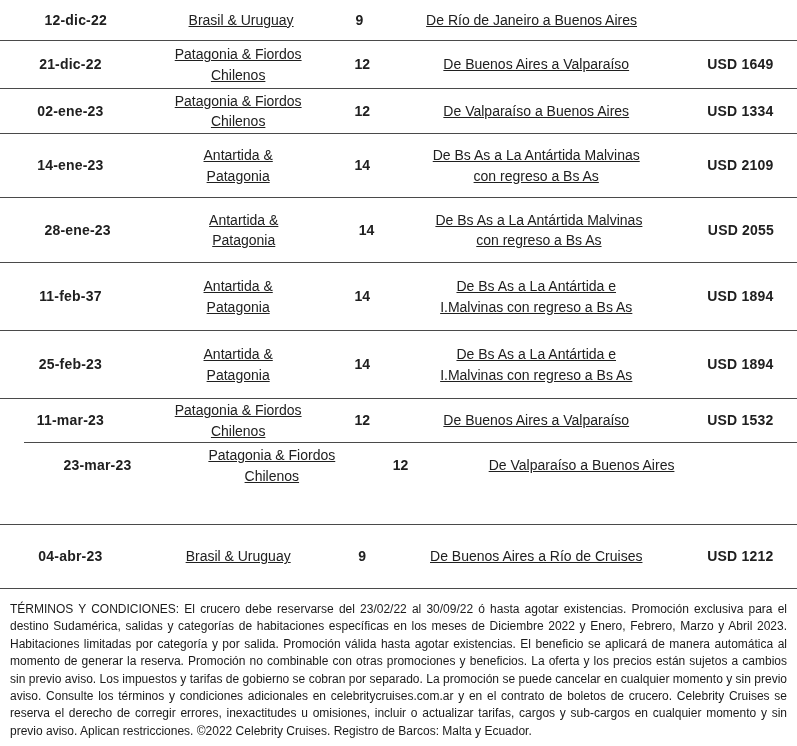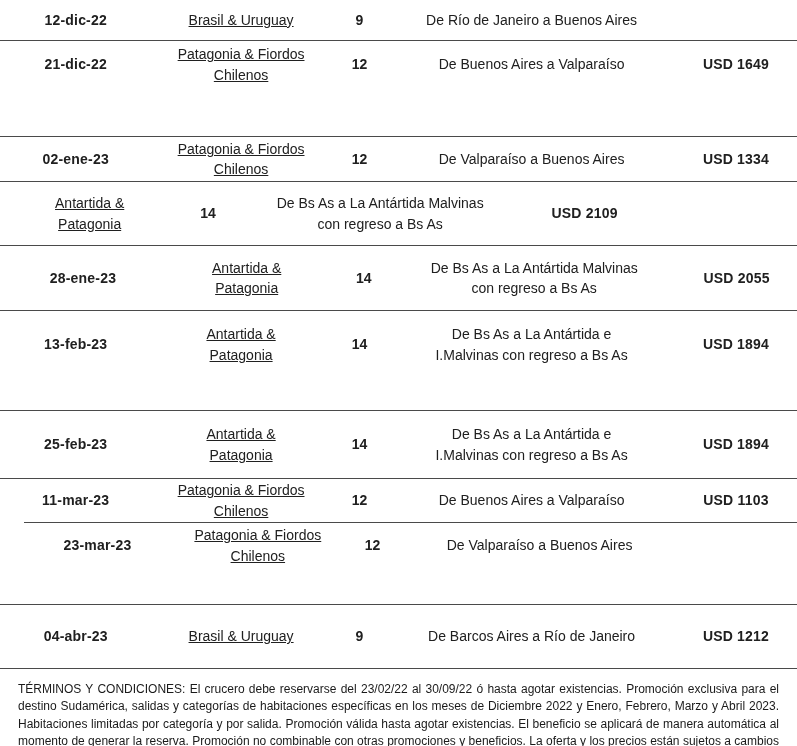--- a/index.html
+++ b/index.html
@@ -17,49 +17,49 @@
   
   .table {
     width: 797px;
     border-bottom: 1.5px solid #4a4a4a;
   }
   .row {
     display: flex;
     align-items: center;
     box-sizing: border-box;
   }
-  .row + .row { border-top: 1.5px solid #4a4a4a; }
+  .row + .row { border-top: 1.5px solid #4a4a4a; gap: 14px; }
   .row:nth-child(1)  { height: 40px; }
   .row:nth-child(2)  { height: 48px; }
-  .row:nth-child(3)  { height: 45px; margin-top: 48px; }
+  .row:nth-child(3)  { height: 45px; }
   .row:nth-child(4)  { height: 64px; }
   .row:nth-child(5)  { height: 65px; padding-left: 8px; }
   .row:nth-child(6)  { height: 68px; }
-  .row:nth-child(7)  { height: 68px; margin-top: 32px; }
+  .row:nth-child(7)  { height: 68px; }
   .row:nth-child(8)  { height: 44px; }
   .row:nth-child(9)  { height: 46px; margin-left: 24px; }
   .row:nth-child(10) { height: 64px; margin-top: 36px; }
   .cell {
     display: flex;
     align-items: center;
     justify-content: center;
     text-align: center;
     white-space: pre-line;
     box-sizing: border-box;
     font-size: 14px;
     line-height: 1.45;
   }
   .c-date  { width: 19%;   font-weight: bold; letter-spacing: .2px; }
   .c-region{ width: 22.5%; text-decoration: underline; }
   .c-days  { width: 7.2%;  font-weight: bold; }
-  .c-route { width: 36%; }
+  .c-route { width: 36%; text-decoration: underline; }
   .c-price { width: 15.3%; font-weight: bold; letter-spacing: .2px; }
   
   .terms {
-    padding: 0 18px;
+    padding: 0 10px;
     font-size: 12px;
     line-height: 17.4px;
     text-align: justify;
     color: #1a1a1a;
   }
 </style>
 </head>
 <body>
 
 <div class="table">
@@ -82,40 +82,41 @@
   <div class="row">
     <div class="cell c-date">02-ene-23</div>
     <div class="cell c-region">Patagonia &amp; Fiordos
 Chilenos</div>
     <div class="cell c-days">12</div>
     <div class="cell c-route">De Valparaíso a Buenos Aires</div>
     <div class="cell c-price">USD 1334</div>
   </div>
 
   <div class="row">
+    <div class="cell c-date">14-ene-23</div>
     <div class="cell c-region">Antartida &amp;
 Patagonia</div>
     <div class="cell c-days">14</div>
     <div class="cell c-route">De Bs As a La Antártida Malvinas
 con regreso a Bs As</div>
     <div class="cell c-price">USD 2109</div>
   </div>
 
   <div class="row">
     <div class="cell c-date">28-ene-23</div>
     <div class="cell c-region">Antartida &amp;
 Patagonia</div>
     <div class="cell c-days">14</div>
     <div class="cell c-route">De Bs As a La Antártida Malvinas
 con regreso a Bs As</div>
     <div class="cell c-price">USD 2055</div>
   </div>
 
   <div class="row">
-    <div class="cell c-date">13-feb-23</div>
+    <div class="cell c-date">11-feb-37</div>
     <div class="cell c-region">Antartida &amp;
 Patagonia</div>
     <div class="cell c-days">14</div>
     <div class="cell c-route">De Bs As a La Antártida e
 I.Malvinas con regreso a Bs As</div>
     <div class="cell c-price">USD 1894</div>
   </div>
 
   <div class="row">
     <div class="cell c-date">25-feb-23</div>
@@ -126,35 +127,35 @@
 I.Malvinas con regreso a Bs As</div>
     <div class="cell c-price">USD 1894</div>
   </div>
 
   <div class="row">
     <div class="cell c-date">11-mar-23</div>
     <div class="cell c-region">Patagonia &amp; Fiordos
 Chilenos</div>
     <div class="cell c-days">12</div>
     <div class="cell c-route">De Buenos Aires a Valparaíso</div>
-    <div class="cell c-price">USD 1103</div>
+    <div class="cell c-price">USD 1532</div>
   </div>
 
   <div class="row">
     <div class="cell c-date">23-mar-23</div>
     <div class="cell c-region">Patagonia &amp; Fiordos
 Chilenos</div>
     <div class="cell c-days">12</div>
     <div class="cell c-route">De Valparaíso a Buenos Aires</div>
   </div>
 
   <div class="row">
     <div class="cell c-date">04-abr-23</div>
     <div class="cell c-region">Brasil &amp; Uruguay</div>
     <div class="cell c-days">9</div>
-    <div class="cell c-route">De Barcos Aires a Río de Janeiro</div>
+    <div class="cell c-route">De Buenos Aires a Río de Cruises</div>
     <div class="cell c-price">USD 1212</div>
   </div>
 </div>
 
 <p class="terms">
   <span>TÉRMINOS Y CONDICIONES: </span><span>El crucero debe reservarse del 23/02/22 al 30/09/22 ó hasta agotar existencias. Promoción exclusiva para el destino Sudamérica, salidas y categorías de habitaciones específicas en los meses de Diciembre 2022 y Enero, Febrero, Marzo y Abril 2023. Habitaciones limitadas por categoría y por salida. Promoción válida hasta agotar existencias. El beneficio se aplicará de manera automática al momento de generar la reserva. Promoción no combinable con otras promociones y beneficios. La oferta y los precios están sujetos a cambios sin previo aviso. Los impuestos y tarifas de gobierno se cobran por separado. La promoción se puede cancelar en cualquier momento y sin previo aviso. Consulte los términos y condiciones adicionales en celebritycruises.com.ar y en el contrato de boletos de crucero. Celebrity Cruises se reserva el derecho de corregir errores, inexactitudes u omisiones, incluir o actualizar tarifas, cargos y sub-cargos en cualquier momento y sin previo aviso. Aplican restricciones. ©2022 Celebrity Cruises. Registro de Barcos: Malta y Ecuador.</span>
 </p>
 
 </body></html>

